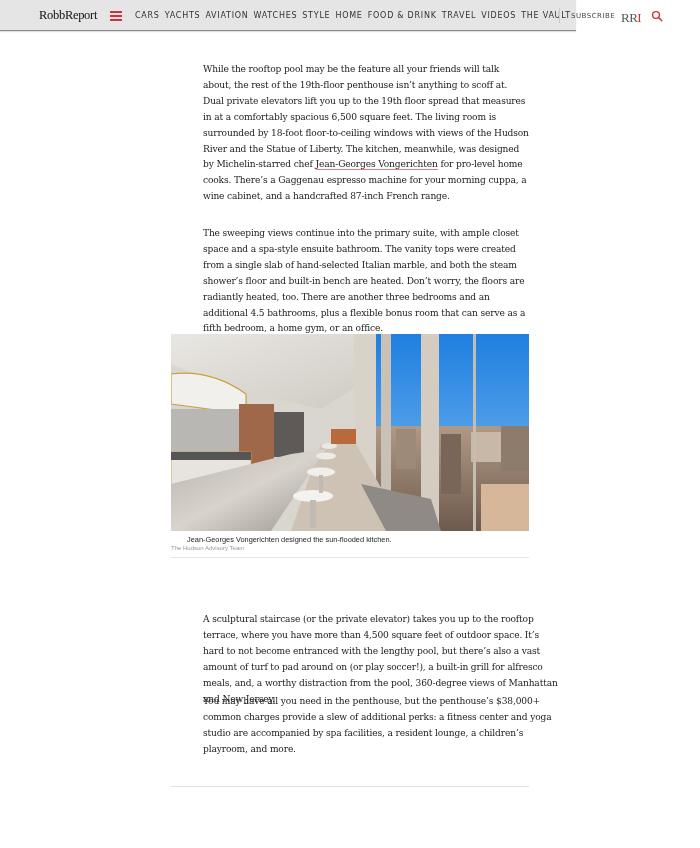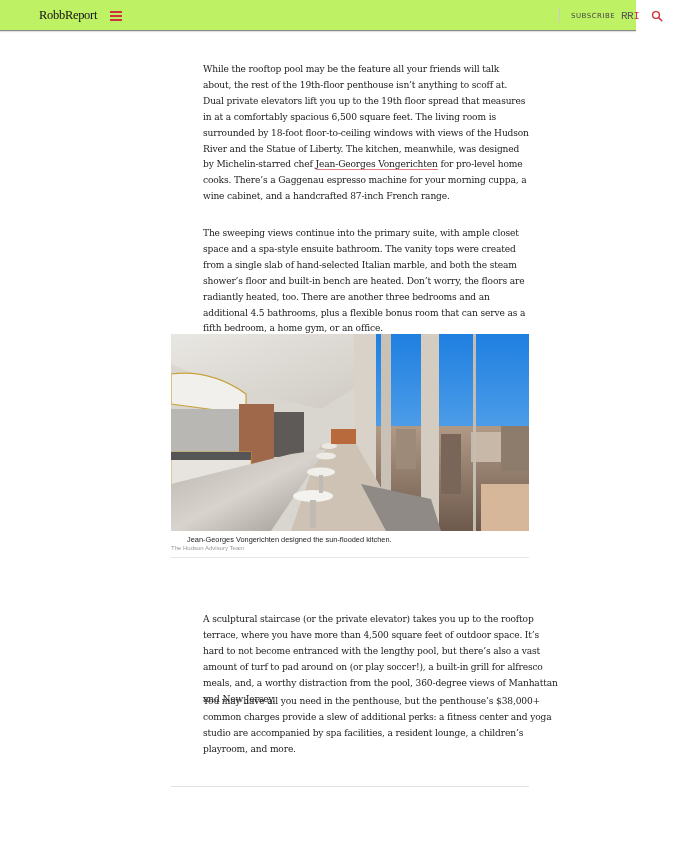--- a/index.html
+++ b/index.html
@@ -1,21 +1,21 @@
 <!DOCTYPE html>
 <html><head>
 <meta charset="utf-8">
 <style>
   * { box-sizing: border-box; margin: 0; padding: 0; }
   html, body { width: 700px; height: 848px; background: #ffffff; overflow: hidden; }
   body { font-family: "DejaVu Serif", serif; color: #222; position: relative; }
 
   .topbar {
-    position: absolute; left: 0; top: 0; width: 636px; height: 31px;
-    background: #bef264; border-bottom: 1px solid #8a8a8a;
+    position: absolute; left: 0; top: 0; width: 576px; height: 31px;
+    background: #e5e5e5; border-bottom: 1px solid #8a8a8a;
     box-shadow: 0 1px 1px rgba(0,0,0,0.12);
   }
   .logo {
     position: absolute; left: 39px; top: 8px;
     font-family: "Liberation Serif", serif; font-size: 12.5px; letter-spacing: -0.3px;
     color: #111;
   }
   .menu-btn { position: absolute; left: 110px; top: 11px; width: 12px; height: 10px; cursor: pointer; }
   .menu-btn span { display: block; height: 2px; background: #d0323b; margin-bottom: 2px; }
   .nav {
@@ -23,21 +23,21 @@
     font-family: "DejaVu Sans", sans-serif; font-size: 8px; letter-spacing: 0.75px; color: #333;
   }
   .nav a { color: #333; text-decoration: none; white-space: nowrap; }
   .divider-v { position: absolute; left: 559px; top: 8px; width: 1px; height: 15px; background: #ccc; }
   .subscribe {
     position: absolute; left: 571px; top: 12px;
     font-family: "DejaVu Sans", sans-serif; font-size: 7px; letter-spacing: 0.5px; color: #444; text-align: center;
   }
   .rr-mark {
     position: absolute; left: 621px; top: 10px;
-    font-family: Liberation Mono, monospace; font-size: 11px; color: #555; letter-spacing: -0.5px;
+    font-family: Liberation Serif, serif; font-size: 13px; color: #555; letter-spacing: -0.5px;
   }
   .rr-mark .accent { color: #d0323b; }
   .search-icon { position: absolute; left: 651px; top: 10px; width: 12px; height: 12px; cursor: pointer; }
 
   .article { position: absolute; left: 171px; top: 62px; width: 358px; }
   .para {
     font-family: "DejaVu Serif", serif; font-size: 9.1px; line-height: 15.9px; color: #222;
     letter-spacing: -0.15px;
     margin-left: 32px;
   }
@@ -60,20 +60,32 @@
 </head>
 <body>
 
 <header class="topbar">
   <div class="logo">RobbReport</div>
   <div class="menu-btn">
     <span></span>
     <span></span>
     <span></span>
   </div>
+  <nav class="nav">
+    <a>CARS</a>
+    <a>YACHTS</a>
+    <a>AVIATION</a>
+    <a>WATCHES</a>
+    <a>STYLE</a>
+    <a>HOME</a>
+    <a>FOOD &amp; DRINK</a>
+    <a>TRAVEL</a>
+    <a>VIDEOS</a>
+    <a>THE VAULT</a>
+  </nav>
   <div class="divider-v"></div>
   <a class="subscribe">SUBSCRIBE</a>
   <div class="rr-mark">
     <span>RR</span><span class="accent">I</span>
   </div>
   <svg class="search-icon" viewBox="0 0 12 12">
     <circle cx="5" cy="5" r="3.4" fill="none" stroke="#d0323b" stroke-width="1.4"></circle>
     <line x1="7.5" y1="7.5" x2="10.8" y2="10.8" stroke="#d0323b" stroke-width="1.5" stroke-linecap="round"></line>
   </svg>
 </header>

